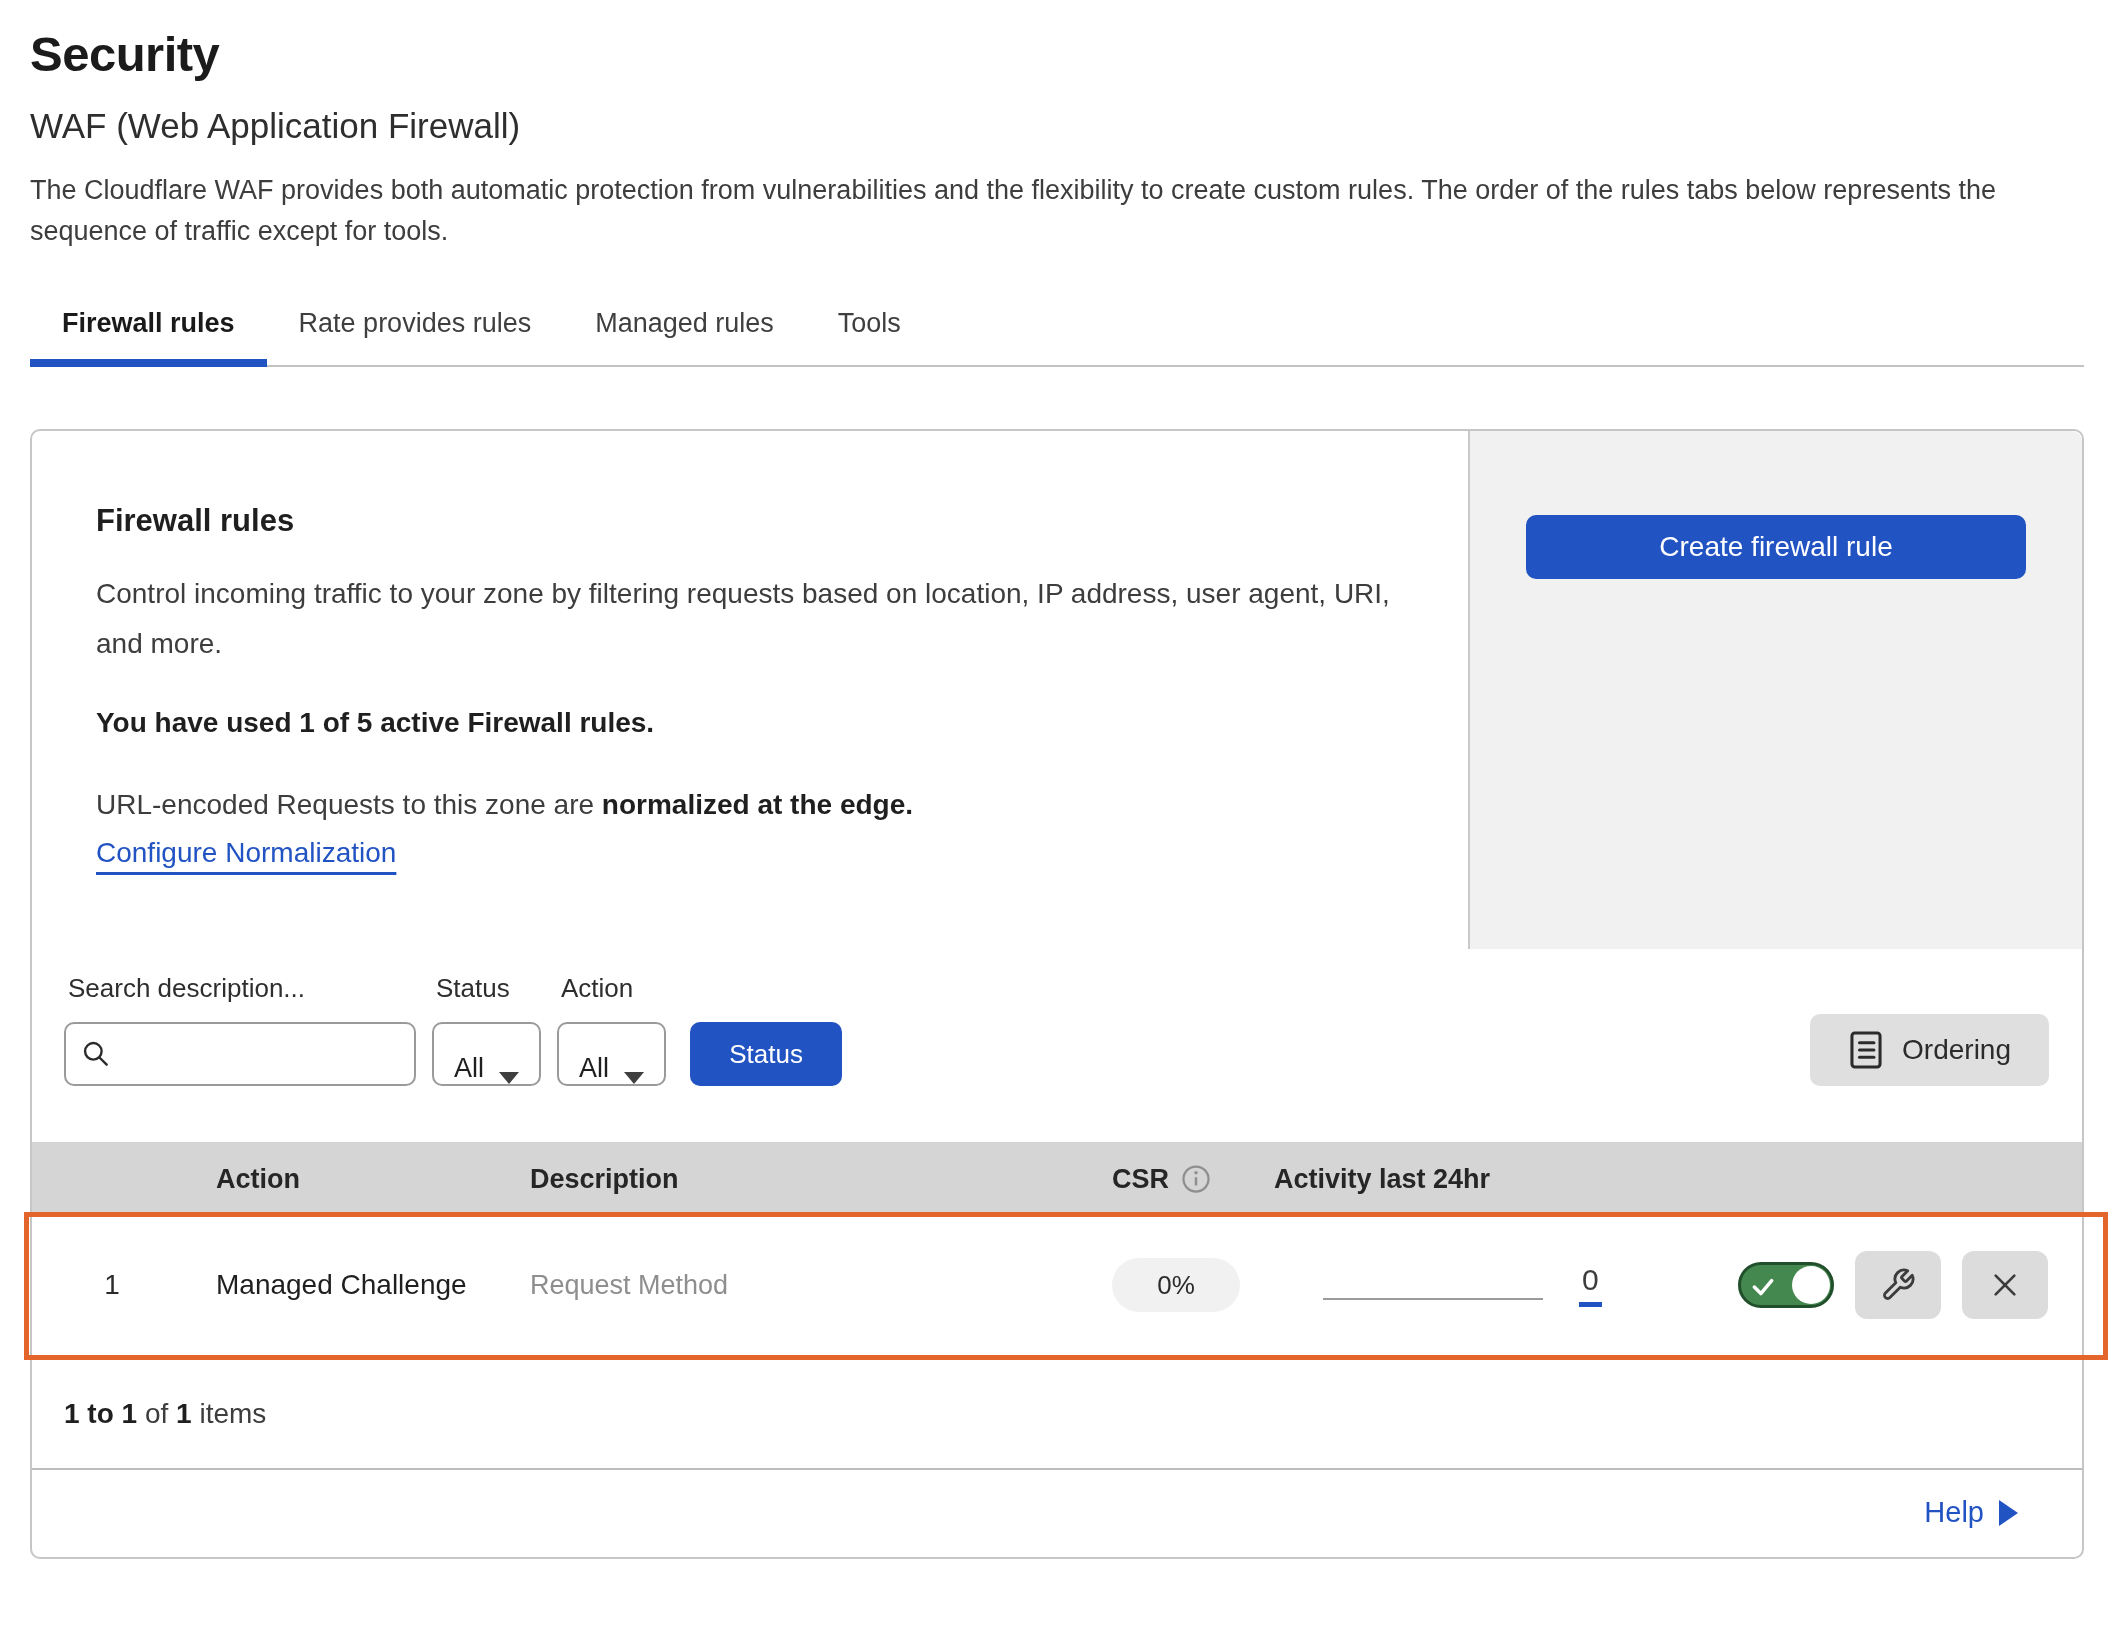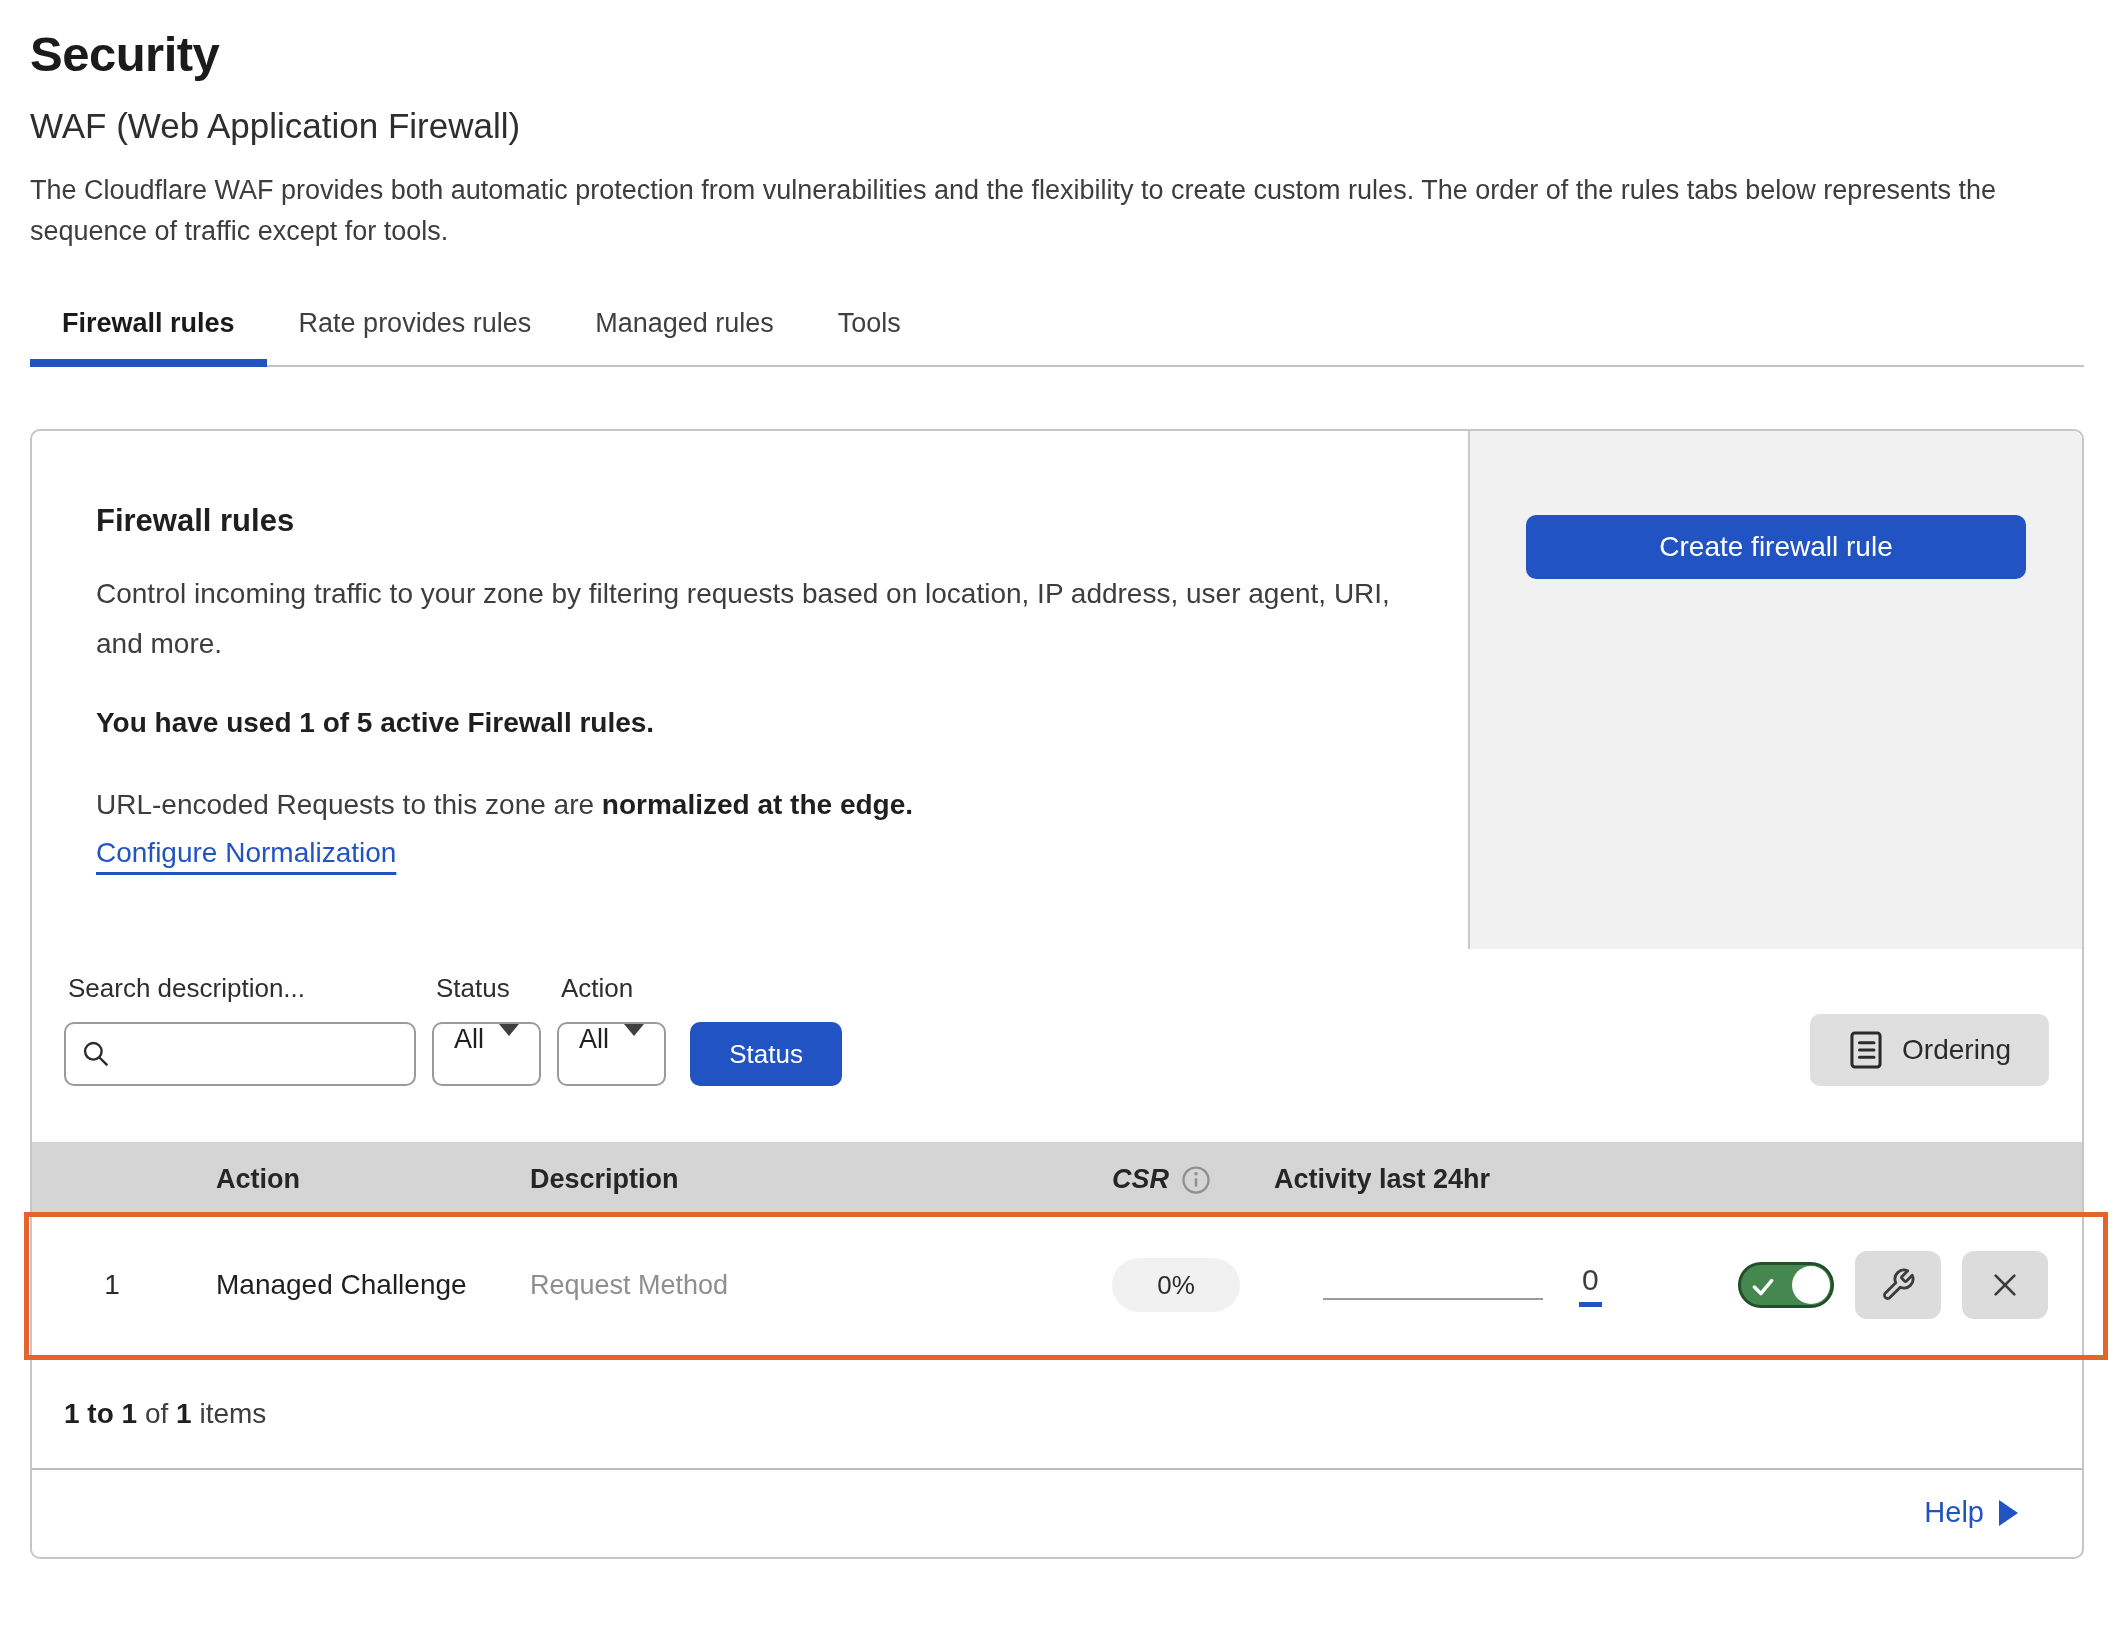--- a/index.html
+++ b/index.html
@@ -33,31 +33,31 @@
   .btn-primary{display:block;background:#2253c3;color:#fff;border:none;border-radius:10px;font-size:28px;font-family:inherit;cursor:pointer;}
   .panel-btn{width:500px;height:64px;margin:0 auto 20px;}
 
   
   .filter-bar{display:flex;align-items:flex-end;justify-content:space-between;padding:24px 33px 56px 32px;}
   .filter-left{display:flex;align-items:flex-end;}
   .filter-field{margin-right:16px;}
   .filter-field .flabel{display:block;font-size:26px;color:#2e2e2e;margin:0 0 18px 4px;}
   .search-box{display:flex;align-items:center;width:352px;height:64px;border:2px solid #9a9a9a;border-radius:10px;padding:0 14px;box-sizing:border-box;background:#fff;}
   .search-box input{border:none;outline:none;font-size:26px;flex:1;min-width:0;margin-left:8px;font-family:inherit;background:transparent;}
-  .dropdown{display:flex;align-items:flex-start;gap:15px;height:64px;border:2px solid #9a9a9a;border-radius:10px;background:#fff;font-size:27px;padding:0 20px;font-family:inherit;color:#1f1f1f;cursor:pointer;box-sizing:border-box;}
+  .dropdown{display:flex;align-items:flex-end;gap:15px;height:64px;border:2px solid #9a9a9a;border-radius:10px;background:#fff;font-size:27px;padding:0 20px;font-family:inherit;color:#1f1f1f;cursor:pointer;box-sizing:border-box;}
   .caret{width:0;height:0;border-left:10px solid transparent;border-right:10px solid transparent;border-top:12px solid #3f3f3f;}
   .search-btn{width:152px;height:64px;font-size:26px;margin-left:8px;}
   .ordering-btn{display:flex;align-items:center;gap:18px;height:72px;padding:0 38px;background:#dfdfdf;border:none;border-radius:10px;font-size:28px;font-family:inherit;color:#2b2b2b;cursor:pointer;}
 
   
   .thead,.trow{display:grid;grid-template-columns:160px 306px 568px 200px 430px 1fr;align-items:center;}
   .thead{background:#d5d5d5;height:74px;font-weight:700;font-size:27px;color:#262626;}
   .h-action{padding-left:24px;}
   .h-desc{padding-left:32px;}
-  .h-csr{display:flex;align-items:flex-end;gap:12px;padding-left:46px;font-style:italic;}
+  .h-csr{display:flex;align-items:flex-start;gap:12px;padding-left:46px;}
   .h-activity{padding-left:8px;}
 
   .trow-wrap{position:relative;height:138px;}
   .orange-highlight{position:absolute;top:-4px;bottom:-6px;left:-8px;right:-26px;border:5px solid #e4652c;pointer-events:none;z-index:2;}
   .trow{height:138px;background:#fff;}
   .t-num{text-align:center;font-size:28px;color:#2b2b2b;}
   .t-action{padding-left:24px;font-size:28px;color:#1f1f1f;}
   .t-desc .main{font-size:28px;color:#222;margin-bottom:12px;}
   .t-desc .sub{font-size:27px;color:#8e8e8e;}
   .t-desc{padding-left:32px;}

